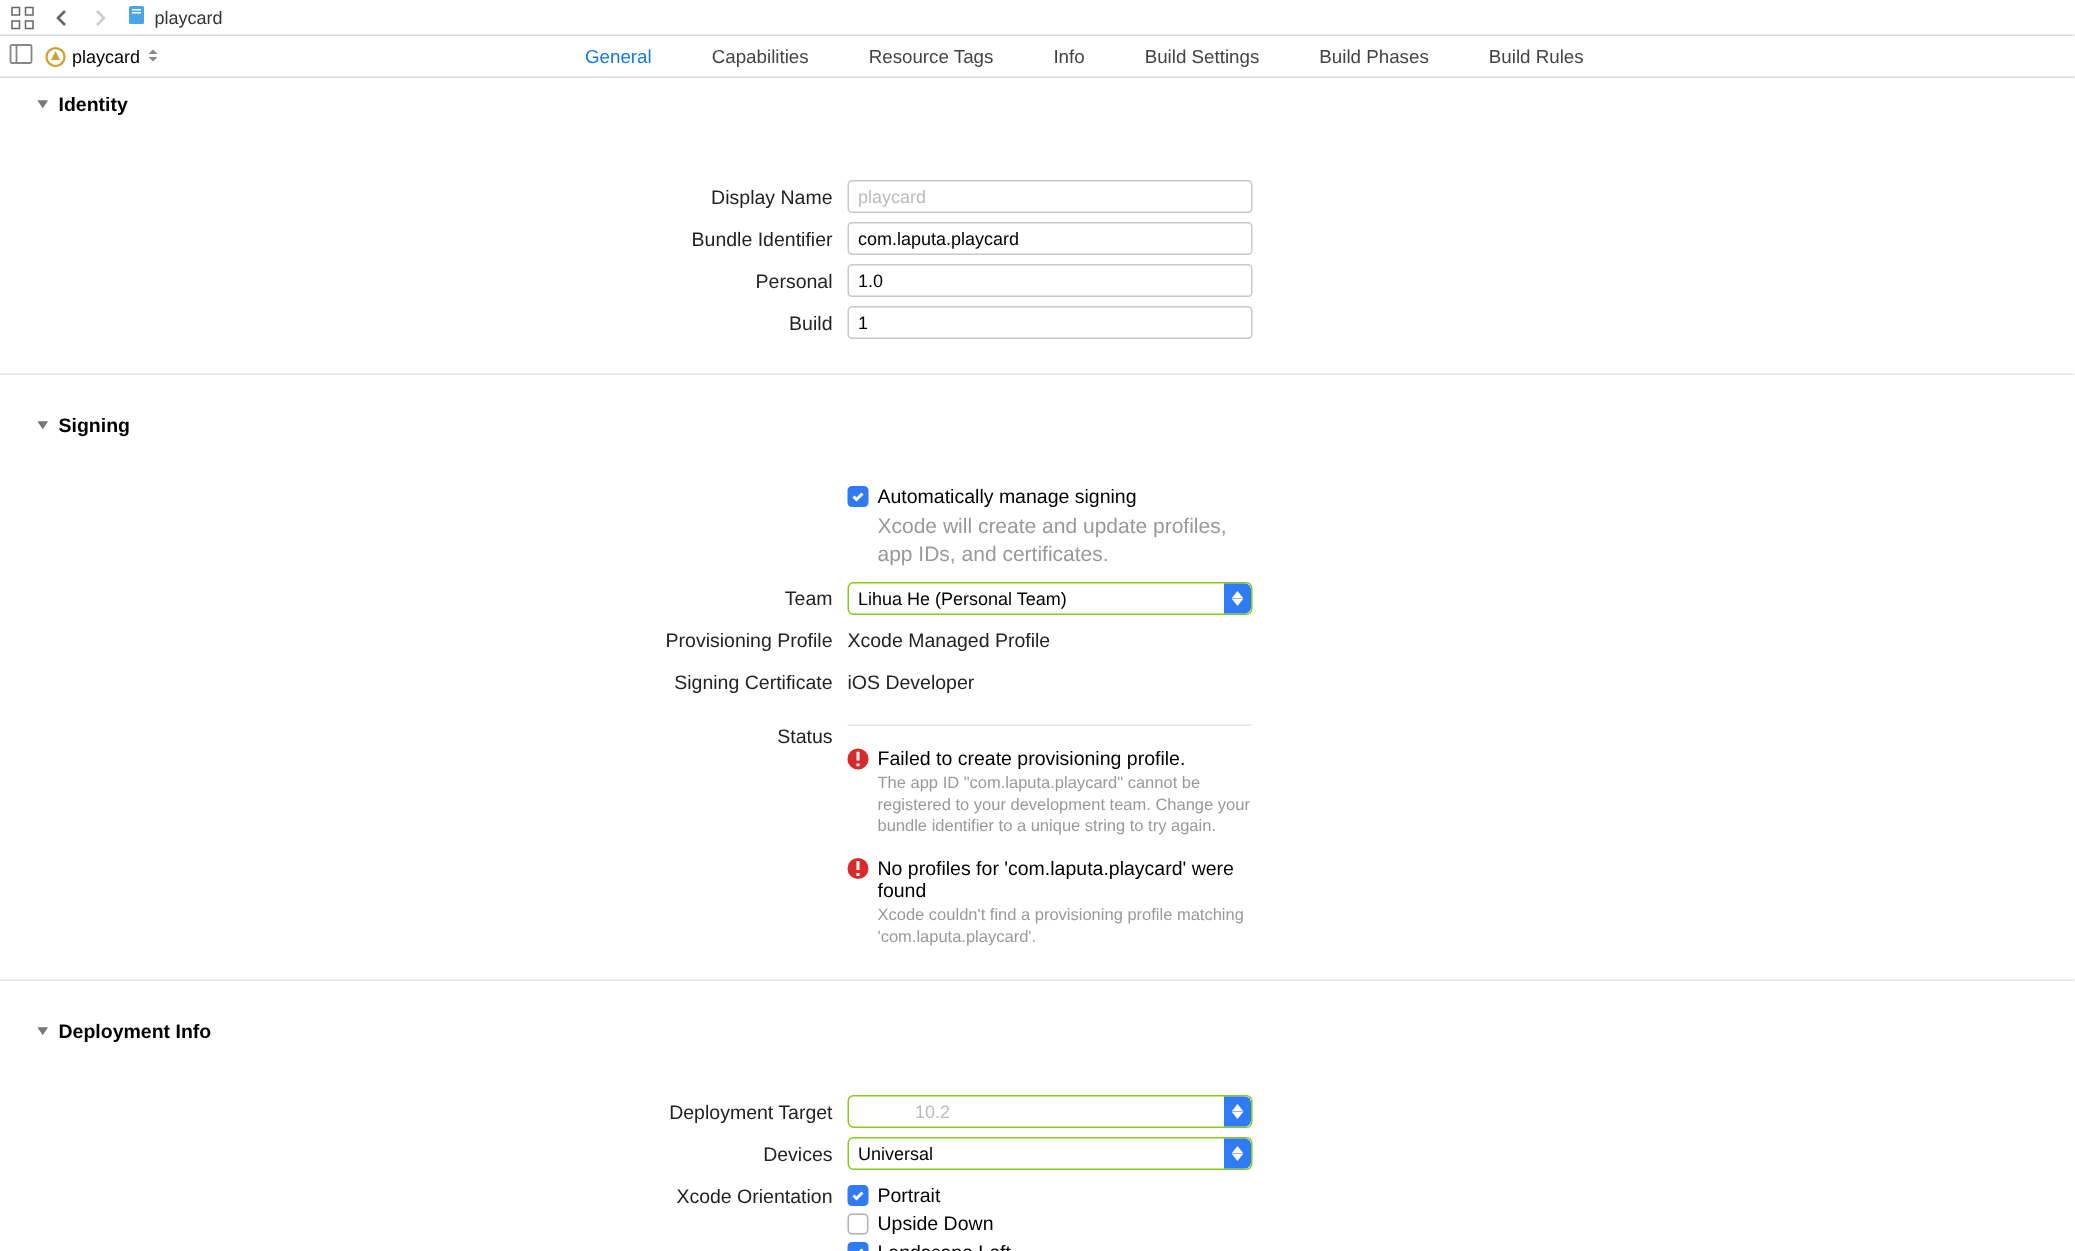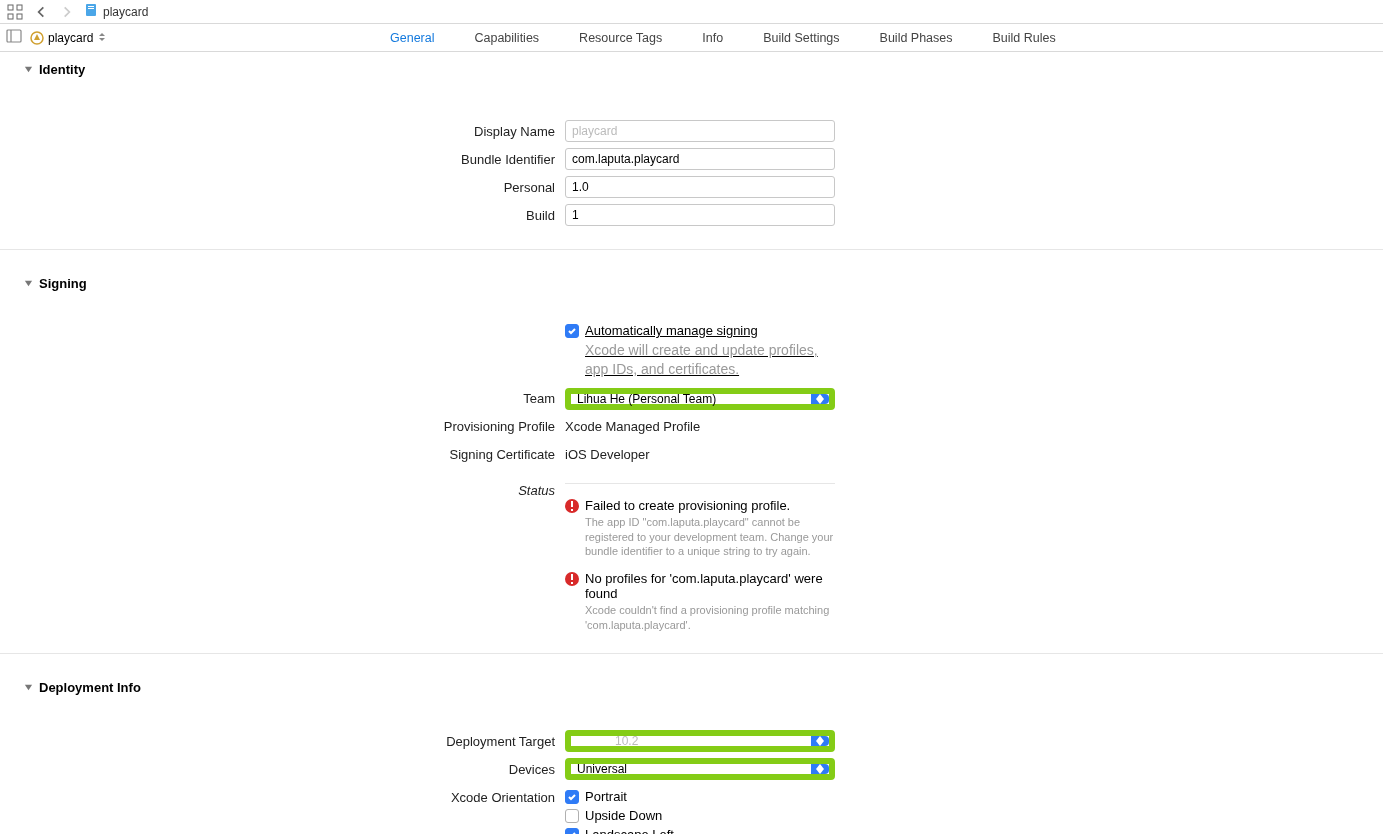--- a/index.html
+++ b/index.html
@@ -36,21 +36,21 @@
 
 
 .form { padding-left:0; }
 .row { display:flex; align-items:center; min-height:28px; margin-bottom:0; }
 .label-col { width:565px; text-align:right; padding-right:10px; font-size:13px; color:#222; }
 .field-col { width:270px; }
 
 input.text { width:100%; height:22px; border:1px solid #c8c8c8; border-radius:3px; padding:0 6px; font-size:12px; background:#fff; }
 input.text::placeholder { color:#bbb; }
 
-.select { width:100%; height:22px; border:6px solid #84cc16; border-radius:4px; display:flex; align-items:center; background:#fff; position:relative; padding-left:6px; font-size:12px; }
+.select { width:100%; height:22px; border:1px solid #84cc16; border-radius:4px; display:flex; align-items:center; background:#fff; position:relative; padding-left:6px; font-size:12px; }
 .select .cap { position:absolute; right:0; top:0; bottom:0; width:18px; background:#2f7bf6; border-top-right-radius:4px; border-bottom-right-radius:4px; display:flex; flex-direction:column; align-items:center; justify-content:center; }
 .select .cap svg { width:8px; height:5px; color:#fff; }
 .select.ghost { color:#bbb;padding-left:44px; }
 
 .check-row { display:flex; align-items:center; gap:6px; font-size:13px; }
 .check { width:14px; height:14px; border:1px solid #b0b0b0; border-radius:3px; display:inline-flex; align-items:center; justify-content:center; background:#fff; flex-shrink:0; }
 .check.on { background:#2f7bf6; border-color:#2f7bf6; }
 .check.on svg { width:10px; height:10px; color:#fff; }
 
 .helper { font-size:14px; color:#999; line-height:1.35; }
@@ -160,21 +160,21 @@
   </div>
 
   <div class="section">
     <div class="section-header">
       <span class="disclosure"><svg viewBox="0 0 10 10" fill="#777">
             <polygon points="1,2 9,2 5,8"></polygon>
           </svg></span>
       <span>Signing</span>
     </div>
     <div class="form" style="padding-top:22px;">
-      <div class="row" style="align-items:flex-start;text-decoration:underline;">
+      <div class="row" style="align-items:flex-start;">
         <div class="label-col"></div>
         <div class="field-col">
           <div class="check-row">
             <span class="check on">
                 <svg viewBox="0 0 10 10" fill="none" stroke="currentColor" stroke-width="2">
                   <polyline points="2,5 4,7 8,3"></polyline>
                 </svg>
               </span>
             <span>Automatically manage signing</span>
           </div>
@@ -200,21 +200,21 @@
       <div class="row">
         <div class="label-col"><span>Provisioning Profile</span></div>
         <div class="field-col"><span class="static-val">Xcode Managed Profile</span></div>
       </div>
       <div class="row">
         <div class="label-col"><span>Signing Certificate</span></div>
         <div class="field-col"><span class="static-val">iOS Developer</span></div>
       </div>
 
       <div class="row" style="align-items:flex-start;">
-        <div class="label-col" style="padding-top:14px;font-style:italic;"><span>Status</span></div>
+        <div class="label-col" style="padding-top:14px;"><span>Status</span></div>
         <div class="field-col status-box">
           <div class="err-row">
             <span class="err-icon">
                 <svg viewBox="0 0 4 10" fill="currentColor">
                   <rect x="1" y="0" width="2" height="6"></rect>
                   <rect x="1" y="8" width="2" height="2"></rect>
                 </svg>
               </span>
             <div>
               <div class="err-text">Failed to create provisioning profile.</div>

